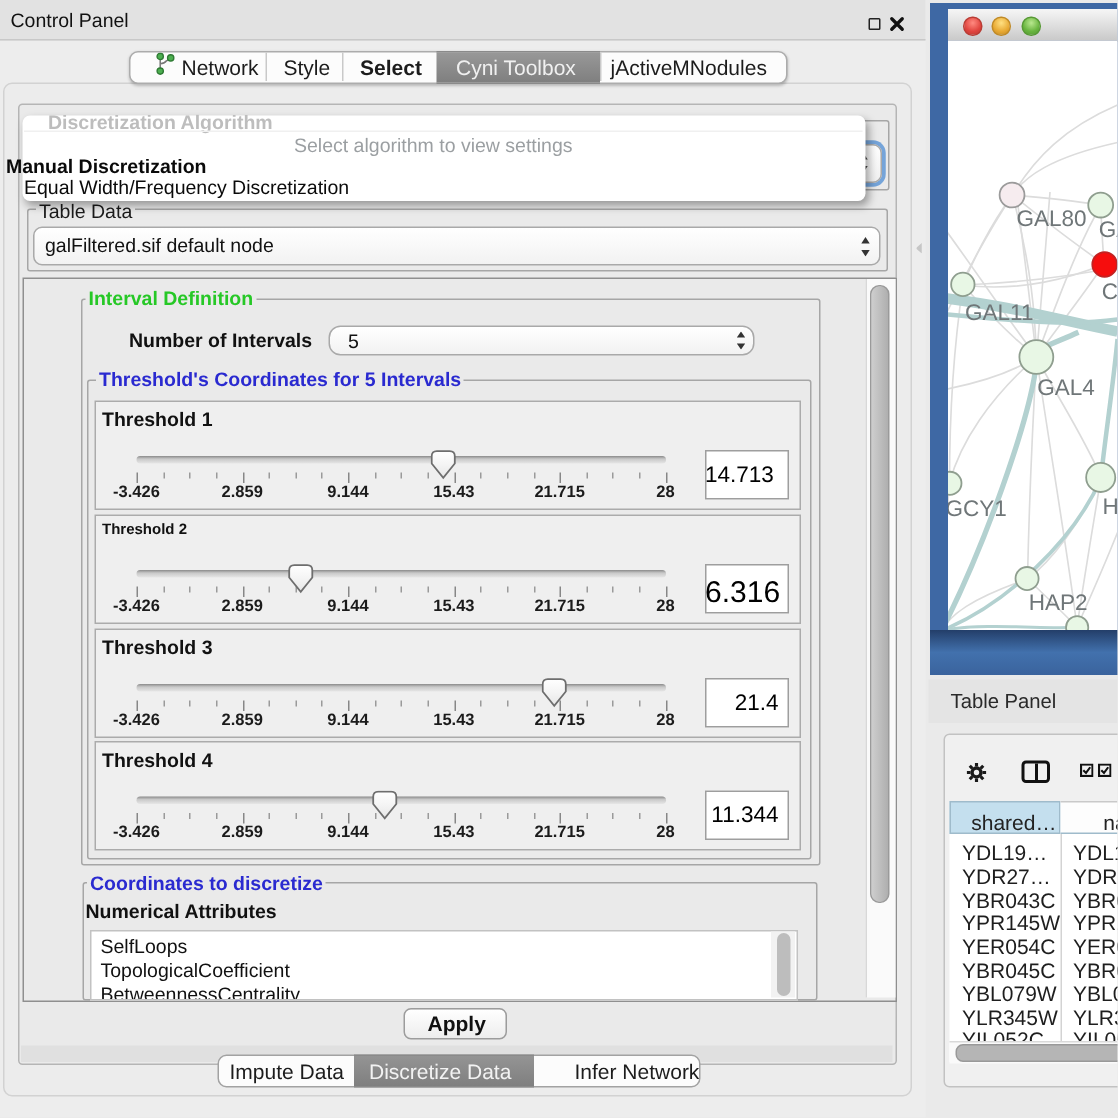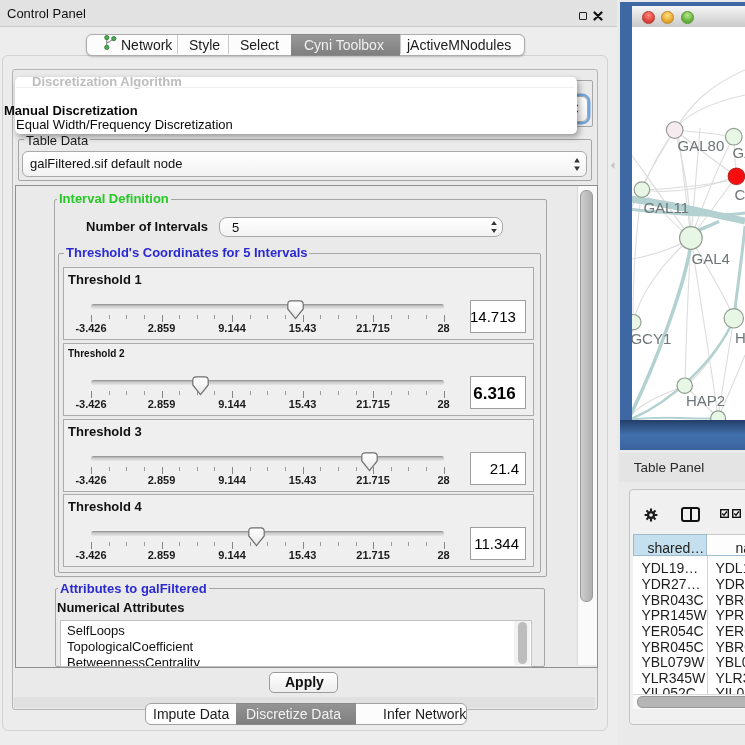--- a/index.html
+++ b/index.html
@@ -32,21 +32,21 @@
 <div class="abs" style="left:228px;top:35px;width:1px;height:19px;background:#C9C9C9;"></div>
 <div class="abs" style="left:400px;top:35px;width:1px;height:19px;background:#C9C9C9;"></div>
 <svg class="abs" style="left:104px;top:35px;" width="13" height="15">
 <path d="M2.8 2.6 V12.4 M2.8 7.5 Q5.5 7.5 7 5.5 L9.6 4.2" stroke="#777" stroke-width="1" fill="none"></path>
 <circle cx="2.8" cy="2.6" r="2.1" fill="#4CAF50" stroke="#2f7a34" stroke-width="0.9"></circle>
 <circle cx="2.8" cy="12.4" r="2.1" fill="#4CAF50" stroke="#2f7a34" stroke-width="0.9"></circle>
 <circle cx="9.8" cy="3.6" r="2.1" fill="#4CAF50" stroke="#2f7a34" stroke-width="0.9"></circle>
 </svg>
 <div class="lbl" style="left:121px;top:37px;font-size:14px;color:#1c1c1c;">Network</div>
 <div class="lbl" style="left:189px;top:37px;font-size:14px;color:#1c1c1c;">Style</div>
-<div class="lbl" style="left:240px;top:37px;font-size:14px;color:#1c1c1c;">Select</div>
+<div class="lbl" style="left:240px;top:37px;font-size:14px;color:#1c1c1c;font-weight:bold;">Select</div>
 <div class="lbl" style="left:304px;top:37px;font-size:14px;color:#F0F0F0;">Cyni Toolbox</div>
 <div class="lbl" style="left:407px;top:37px;font-size:14px;color:#1c1c1c;">jActiveMNodules</div>
 
 <div class="abs" style="left:18px;top:80px;width:573px;height:45px;border:1px solid #A6A6A6;border-radius:2px;"></div>
 <div class="abs" style="left:28px;top:96px;width:558px;height:24px;background:linear-gradient(#FFFFFF,#F0F0F0);border:1px solid #A9A9A9;border-radius:6px;box-shadow:0 0 0 2.5px rgba(111,160,216,0.95);"></div>
 <svg class="abs" style="left:572px;top:102px;" width="7" height="13">
       <path d="M3.5 0 L6.5 4.3 H0.5 Z" fill="#444"></path>
       <path d="M3.5 13 L0.5 8.7 H6.5 Z" fill="#444"></path>
     </svg>
 
@@ -142,21 +142,21 @@
 <div class="abs" style="left:390.7px;top:391px;width:1px;height:4px;background:#9A9A9A;"></div>
 <div class="abs" style="left:408.3px;top:391px;width:1px;height:4px;background:#9A9A9A;"></div>
 <div class="abs" style="left:426.0px;top:391px;width:1px;height:4px;background:#9A9A9A;"></div>
 <div class="lbl" style="left:91.0px;top:398px;transform:translateX(-50%);font-size:11px;font-weight:bold;color:#1b1b1b;">-3.426</div>
 <div class="lbl" style="left:161.5px;top:398px;transform:translateX(-50%);font-size:11px;font-weight:bold;color:#1b1b1b;">2.859</div>
 <div class="lbl" style="left:232.0px;top:398px;transform:translateX(-50%);font-size:11px;font-weight:bold;color:#1b1b1b;">9.144</div>
 <div class="lbl" style="left:302.6px;top:398px;transform:translateX(-50%);font-size:11px;font-weight:bold;color:#1b1b1b;">15.43</div>
 <div class="lbl" style="left:373.1px;top:398px;transform:translateX(-50%);font-size:11px;font-weight:bold;color:#1b1b1b;">21.715</div>
 <div class="lbl" style="left:443.6px;top:398px;transform:translateX(-50%);font-size:11px;font-weight:bold;color:#1b1b1b;">28</div>
 <div class="abs" style="left:470px;top:376px;width:54px;height:31px;background:#FFFFFF;border:1px solid #9E9E9E;"></div>
-<div class="lbl" style="left:470px;top:384px;width:49px;text-align:center;font-size:17px;color:#000;font-weight:bold;">6.316</div>
+<div class="lbl" style="left:470px;top:384px;width:49px;text-align:left;font-size:20px;color:#000;">6.316</div>
 <svg class="abs" style="left:191.8px;top:376px;" width="18" height="20">
 <defs>
         <linearGradient id="th1" x1="0" y1="0" x2="0" y2="1">
           <stop offset="0" stop-color="#FFFFFF"></stop>
           <stop offset="0.5" stop-color="#F4F4F4"></stop>
           <stop offset="1" stop-color="#E6E6E6"></stop>
         </linearGradient>
       </defs>
 <path d="M4.2 0.8 H12.8 Q16.2 0.8 16.2 4.2 V9 L8.5 18.6 L0.8 9 V4.2 Q0.8 0.8 4.2 0.8 Z" fill="url(#th1)" stroke="#6E6E6E" stroke-width="1.2"></path>
     </svg>
@@ -239,40 +239,41 @@
         <linearGradient id="th3" x1="0" y1="0" x2="0" y2="1">
           <stop offset="0" stop-color="#FFFFFF"></stop>
           <stop offset="0.5" stop-color="#F4F4F4"></stop>
           <stop offset="1" stop-color="#E6E6E6"></stop>
         </linearGradient>
       </defs>
 <path d="M4.2 0.8 H12.8 Q16.2 0.8 16.2 4.2 V9 L8.5 18.6 L0.8 9 V4.2 Q0.8 0.8 4.2 0.8 Z" fill="url(#th3)" stroke="#6E6E6E" stroke-width="1.2"></path>
     </svg>
 
 <div class="abs" style="left:55px;top:588px;width:488px;height:77px;border:1px solid #A6A6A6;border-radius:2px;"></div>
-<div class="lbl" style="left:58px;top:581px;font-size:13px;font-weight:bold;color:#2A2AD0;background:#EAEAEA;padding:0 2px;">Attributes to galFiltered</div>
+<div class="lbl" style="left:58px;top:581px;font-size:13px;font-weight:bold;color:#2A2AD0;background:#EAEAEA;padding:0 2px;">Coordinates to discretize</div>
 <div class="lbl" style="left:57px;top:600px;font-size:13px;font-weight:bold;color:#111;">Numerical Attributes</div>
 <div class="abs" style="left:60px;top:620px;width:470px;height:45px;background:#FFFFFF;border:1px solid #C2C2C2;overflow:hidden;">
   <div style="font-size:13px;color:#111;padding:2px 0 0 6px;line-height:16px;">SelfLoops<br>TopologicalCoefficient<br>BetweennessCentrality</div>
 </div>
 <div class="abs" style="left:514px;top:621px;width:16px;height:44px;background:#F2F2F2;"></div>
 <div class="abs" style="left:518px;top:622px;width:9px;height:42px;background:#BDBDBD;border-radius:5px;"></div>
 
 <div class="abs" style="left:269px;top:672px;width:67px;height:19px;background:linear-gradient(#FFFFFF,#EDEDED);border:1px solid #9C9C9C;border-radius:5px;"></div>
 <div class="lbl" style="left:285px;top:674px;font-size:14px;font-weight:bold;color:#111;">Apply</div>
 
 <div class="abs" style="left:145px;top:703px;width:320px;height:20px;background:#FCFCFC;border:1px solid #A2A2A2;border-radius:6px;"></div>
 <div class="abs" style="left:236px;top:703px;width:120px;height:20px;background:linear-gradient(#949494,#7F7F7F);border-top:1px solid #8a8a8a;border-bottom:1px solid #8a8a8a;"></div>
 <div class="lbl" style="left:153px;top:706px;font-size:14px;color:#1c1c1c;">Impute Data</div>
 <div class="lbl" style="left:246px;top:706px;font-size:14px;color:#F2F2F2;">Discretize Data</div>
 <div class="lbl" style="left:367px;top:706px;font-size:14px;color:#1c1c1c;margin-left:16px;">Infer Network</div>
 
 <div class="abs" style="left:15px;top:77px;width:562px;height:57px;background:#FFFFFF;border-radius:5px;box-shadow:2px 3px 6px rgba(0,0,0,0.35);"></div>
 <div class="lbl" style="left:32px;top:74px;font-size:13px;font-weight:bold;color:#BDBDBD;">Discretization Algorithm</div>
 <div class="abs" style="left:16px;top:87px;width:559px;height:1px;background:#F0F0F0;"></div>
+<div class="lbl" style="left:196px;top:89px;font-size:13px;color:#9B9FA2;">Select algorithm to view settings</div>
 <div class="lbl" style="left:4px;top:103px;font-size:13px;font-weight:bold;color:#0a0a0a;">Manual Discretization</div>
 <div class="lbl" style="left:16px;top:117px;font-size:13px;color:#0a0a0a;">Equal Width/Frequency Discretization</div>
 
 <div class="abs" style="left:610.5px;top:162px;width:4px;height:7px;background:#C6C6C6;clip-path:polygon(100% 0,100% 100%,0 50%);"></div>
 <div class="abs" style="left:620px;top:2px;width:125px;height:448px;background:#3E68A4;"></div>
 <div class="abs" style="left:620px;top:420px;width:125px;height:30px;background:linear-gradient(#233E69,#4271AD 50%,#3A639D);"></div>
 <div class="abs" style="left:632px;top:6px;width:113px;height:21px;background:linear-gradient(#F6F6F6,#C9C9C9);border-bottom:1px solid #8E8E8E;"></div>
 <div class="abs" style="left:642.0px;top:11.2px;width:10.6px;height:10.6px;border-radius:50%;background:radial-gradient(circle at 50% 30%, #FF8A80 0%, #E0443E 60%, #B93C34 100%);border:0.5px solid #B93C34;"></div>
 <div class="abs" style="left:661.2px;top:11.2px;width:10.6px;height:10.6px;border-radius:50%;background:radial-gradient(circle at 50% 30%, #FFE082 0%, #E8A933 60%, #C08A26 100%);border:0.5px solid #C08A26;"></div>
 <div class="abs" style="left:681.3px;top:11.2px;width:10.6px;height:10.6px;border-radius:50%;background:radial-gradient(circle at 50% 30%, #B9E88F 0%, #68B43E 60%, #579934 100%);border:0.5px solid #579934;"></div>

